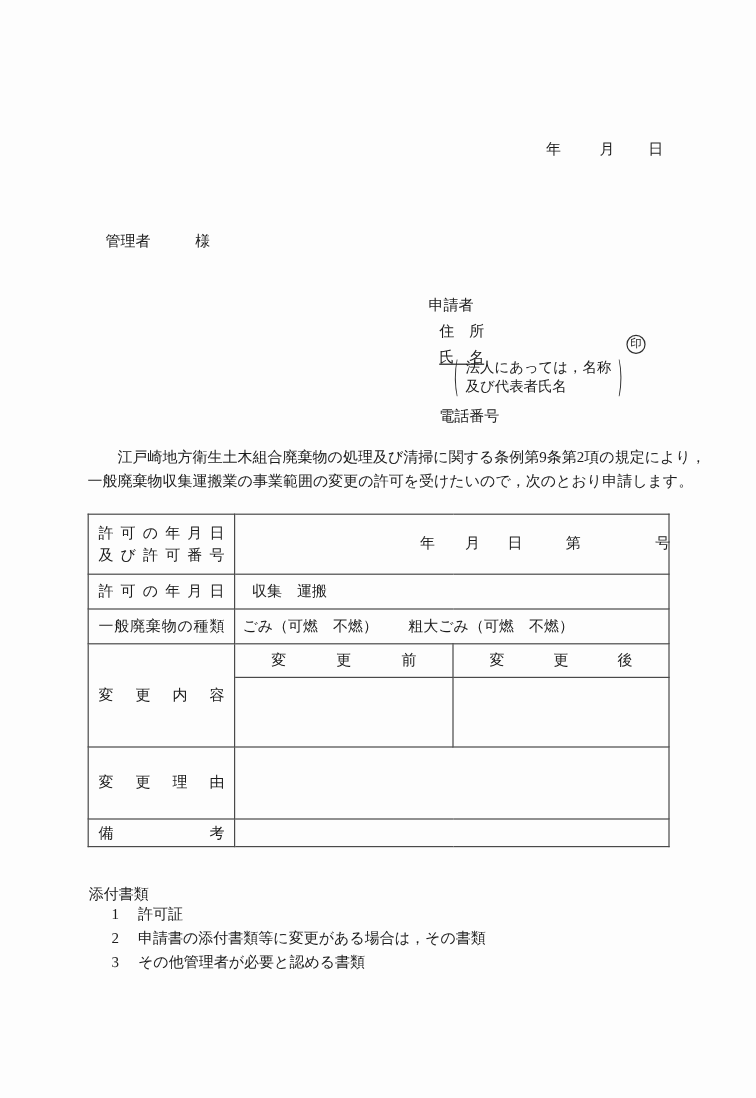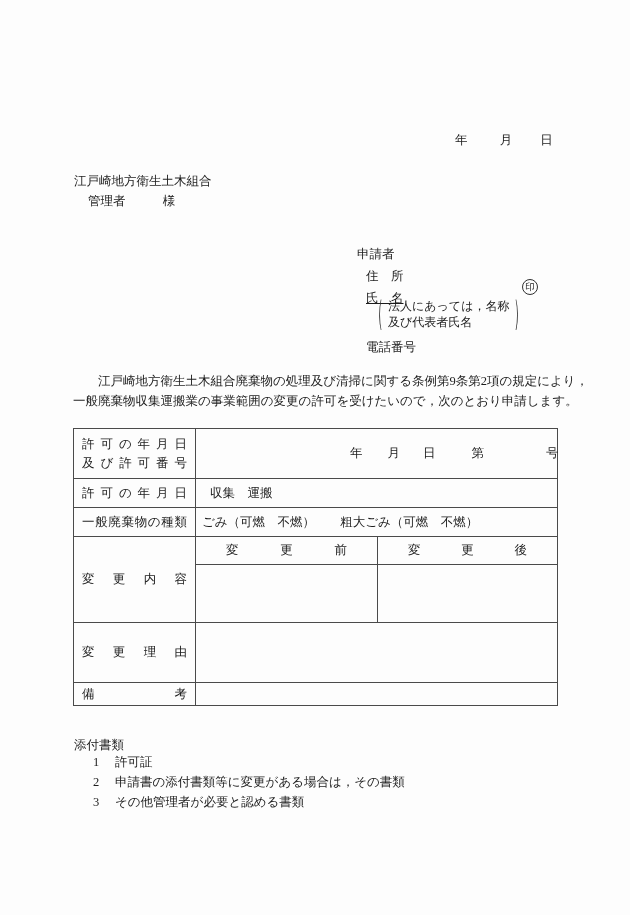--- a/index.html
+++ b/index.html
@@ -16,21 +16,21 @@
     background: #fdfdfd;
     font-size: 12.5px;
     line-height: 1.45;
     overflow: hidden;
   }
   .abs { position: absolute; white-space: nowrap; }
 
   
   .form-number { left: 70px; top: 84px; }
   .doc-title { left: 0; top: 107px; width: 630px; text-align: center; letter-spacing: 0.5px; }
-  .date-top { left: 455px; top: 131px; }
+  .date-top { left: 455px; top: 115px; }
   .date-top .tok-month { margin-left: 29px; }
   .date-top .tok-day { margin-left: 25px; }
 
   
   .recipient-org { left: 74px; top: 172px; }
   .recipient-line { left: 88px; top: 192px; }
   .recipient-line .honorific { margin-left: 34px; }
 
   
   .applicant-label { left: 357px; top: 245px; }
@@ -118,21 +118,20 @@
 <body>
 
 <div class="page">
 
   <div class="abs date-top">
     <span class="tok-year">年</span>
     <span class="tok-month">月</span>
     <span class="tok-day">日</span>
   </div>
 
-  <div class="abs recipient-org">江戸崎地方衛生土木組合</div>
   <div class="abs recipient-line">
     <span>管理者</span>
     <span class="honorific">様</span>
   </div>
 
   <div class="abs applicant-label">申請者</div>
   <div class="abs applicant-address">住　所</div>
   <div class="abs applicant-name">氏　名</div>
   <div class="abs seal">印</div>
   <div class="abs corporate-note">

